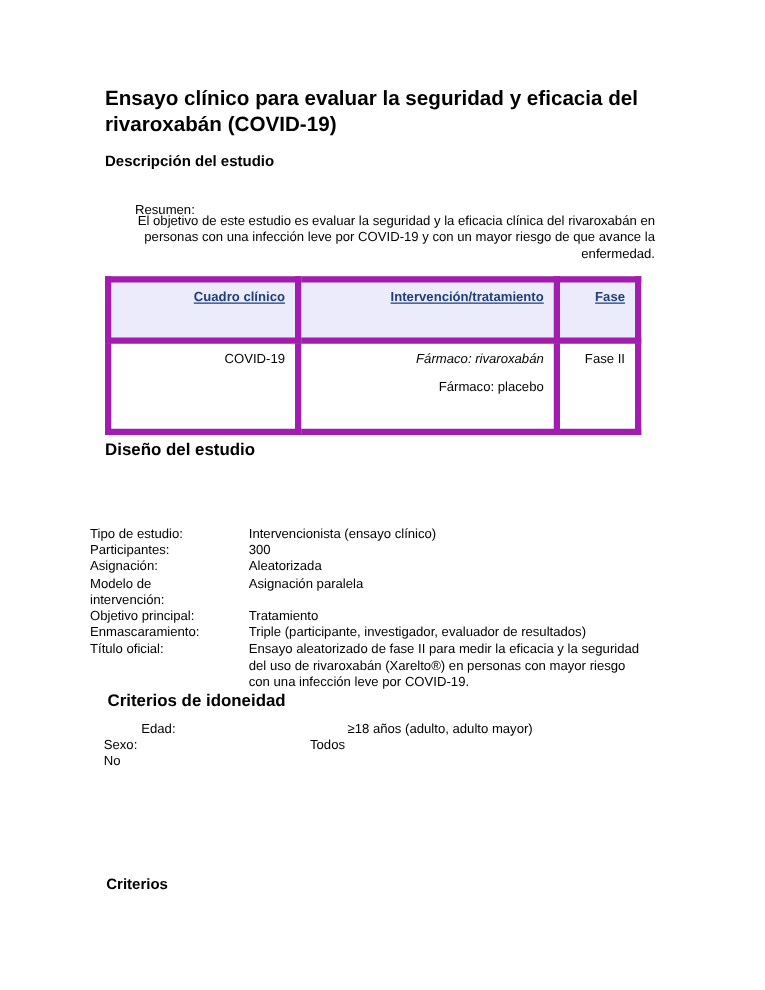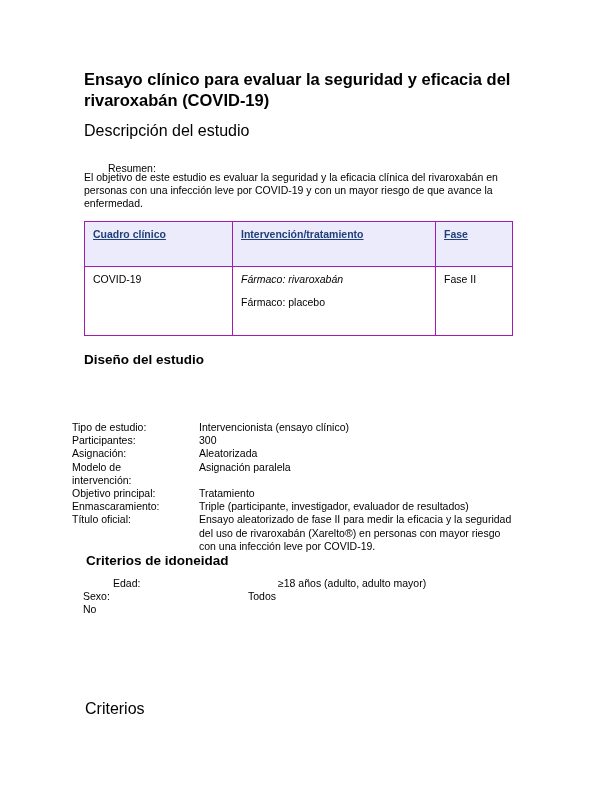--- a/index.html
+++ b/index.html
@@ -1,40 +1,40 @@
 <!DOCTYPE html>
 <html><head>
 <meta charset="utf-8">
 <style>
   html, body { margin: 0; padding: 0; background: #ffffff; }
   body { width: 612px; height: 792px; position: relative; overflow: hidden;
          font-family: "Liberation Sans", sans-serif; color: #000; }
   .abs { position: absolute; }
   .title { left: 84px; top: 69px; width: 440px; font-size: 16.5px; font-weight: bold; line-height: 21px; }
-  .h2 { font-size: 16px; font-weight: normal; }
+  .h2 { font-size: 12px; font-weight: bold; }
   .h3 { font-size: 13.5px; font-weight: bold; }
   .txt { font-size: 10.5px; line-height: 12.8px; }
   table.tbl { position: absolute; left: 84px; top: 221px; width: 429px; border-collapse: collapse; font-size: 10.5px; }
-  table.tbl td, table.tbl th { border: 1px solid #a21caf; vertical-align: top; text-align: left; padding: 6px 8px; }
+  table.tbl td, table.tbl th { border: 5px solid #a21caf; vertical-align: top; text-align: right; padding: 6px 8px; }
   table.tbl th { background: #ebebfb; height: 32px; font-weight: bold; }
   table.tbl th span { color: #1f3f7a; text-decoration: underline; }
   table.tbl td { height: 56px; }
   .cellline { margin-bottom: 11px; font-style: italic; }
   .kv { position: absolute; font-size: 10.5px; line-height: 13.2px; }
   .kv .row { display: flex; }
   .kv .k { flex: 0 0 auto; }
 </style>
 </head>
 <body>
 
 <div class="abs title">Ensayo clínico para evaluar la seguridad y eficacia del rivaroxabán (COVID-19)</div>
 
 <div class="abs h2" style="left:84px; top:122px;">Descripción del estudio</div>
 <div class="abs txt" style="left:84px; top:162px;padding-left:24px;">Resumen:</div>
-<div class="abs txt" style="left:84px; top:171px; width:440px;">El objetivo de este estudio es evaluar la seguridad y la eficacia clínica del rivaroxabán en personas con una infección leve por COVID-19 y con un mayor riesgo de que avance la enfermedad.</div>
+<div class="abs txt" style="left:84px; top:171px; width:440px;text-align:right;">El objetivo de este estudio es evaluar la seguridad y la eficacia clínica del rivaroxabán en personas con una infección leve por COVID-19 y con un mayor riesgo de que avance la enfermedad.</div>
 
 <table class="tbl">
   <tbody>
       <tr>
     <th style="width:131px;"><span>Cuadro clínico</span></th>
     <th style="width:186px;"><span>Intervención/tratamiento</span></th>
     <th><span>Fase</span></th>
   </tr>
   <tr>
     <td>COVID-19</td>

